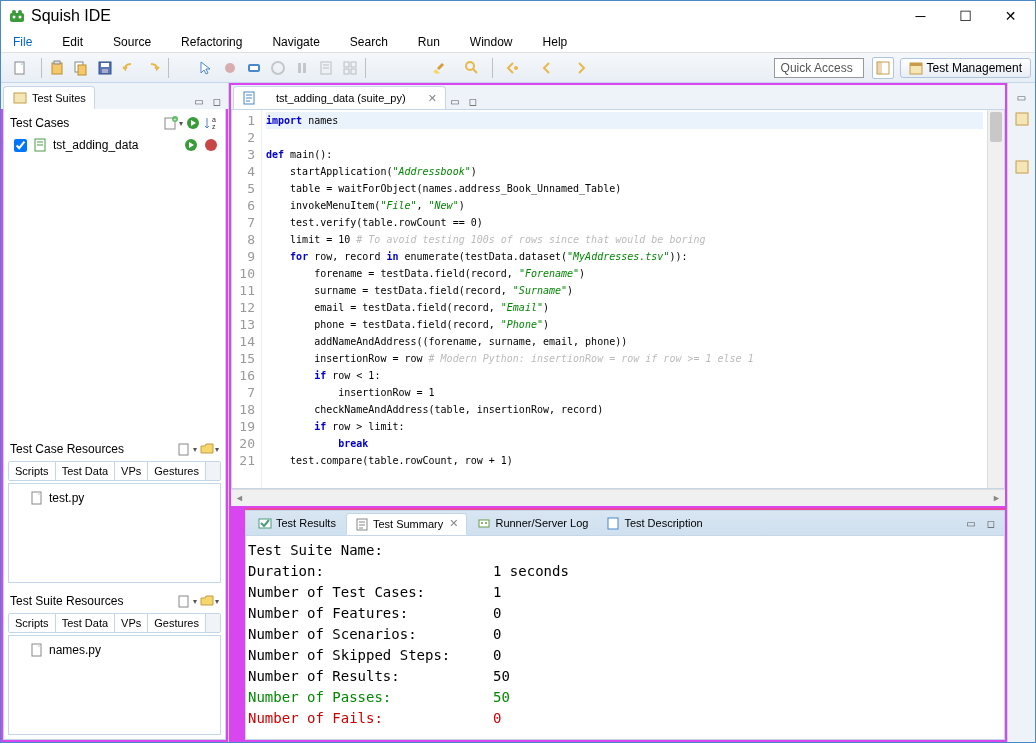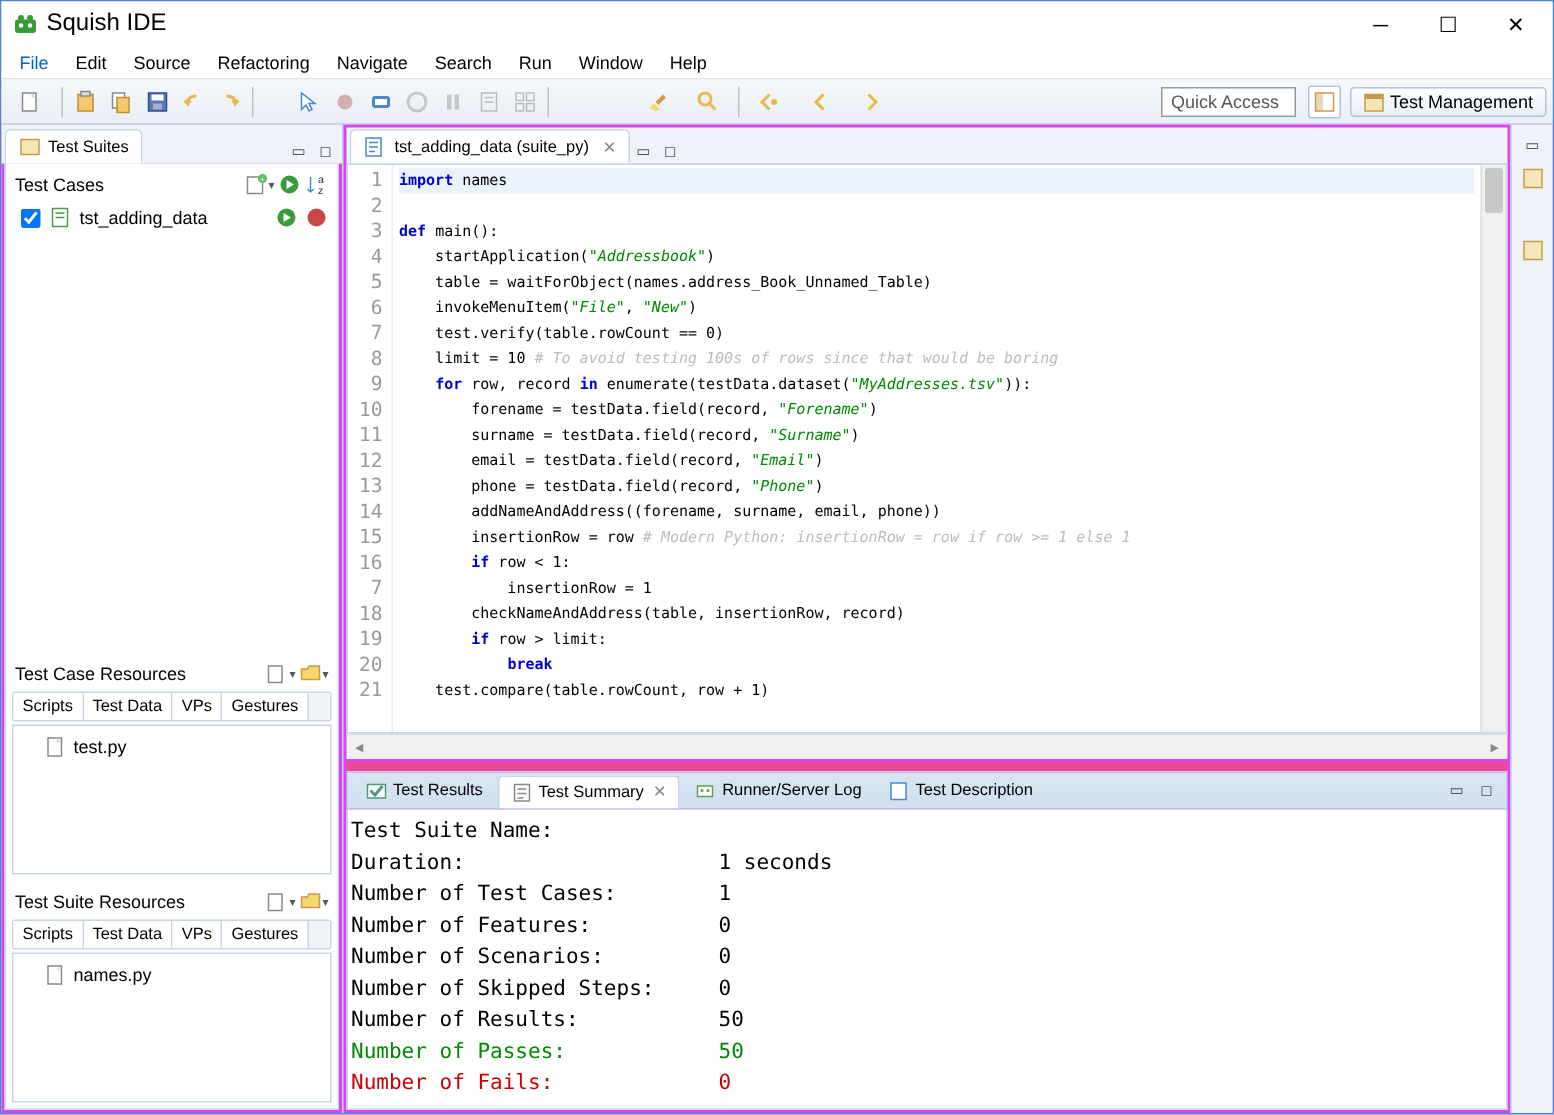--- a/index.html
+++ b/index.html
@@ -3,21 +3,21 @@
 <meta charset="utf-8">
 <style>
 * { box-sizing: border-box; margin: 0; padding: 0; }
 body { font-family: "Segoe UI", Tahoma, sans-serif; font-size: 12px; background: #fff; color: #000; overflow: hidden; }
 .window { width: 1036px; height: 743px; border: 1px solid #4a88c7; display: flex; flex-direction: column; background: #fff; }
 .titlebar { height: 30px; background: #fff; display: flex; align-items: center; padding: 0 2px; }
 .titlebar .icon { width: 16px; height: 16px; margin: 0 6px; }
 .titlebar .title { flex: 1; font-size: 16px; }
 .titlebar .btns { display: flex; }
 .titlebar .btns div { width: 45px; height: 28px; display: flex; align-items: center; justify-content: center; font-size: 14px; }
-.menubar { height: 22px; background: #fff; display: flex; align-items: center; padding: 0 4px; gap: 2px; border-bottom: 1px solid #e0e0e0; }
+.menubar { height: 22px; background: #fff; display: flex; align-items: center; padding: 0 4px; gap: 14px; border-bottom: 1px solid #e0e0e0; }
 .menubar .item { padding: 2px 8px; cursor: default; }
 .menubar .item.hl { color: #0066cc; }
 .toolbar { height: 30px; background: linear-gradient(#f5f8fb,#e8eef5); display: flex; align-items: center; padding: 0 4px; gap: 2px; border-bottom: 1px solid #c5d6e8; }
 .tb-btn { width: 22px; height: 22px; display: flex; align-items: center; justify-content: center; border-radius: 2px; }
 .tb-btn.dd { width: 32px; }
 .tb-sep { width: 1px; height: 20px; background: #c0c0c0; margin: 0 2px; }
 .tb-spacer { flex: 1; }
 .quick-access { border: 1px solid #999; background: #fff; padding: 2px 6px; font-size: 12px; color: #555; width: 90px; }
 .persp-btn { border: 1px solid #b0c4de; background: linear-gradient(#fff,#e8eef5); padding: 2px 8px; display: flex; align-items: center; gap: 4px; margin-left: 4px; border-radius: 3px; }
 .main-area { flex: 1; display: flex; min-height: 0; background: #d946ef; }
@@ -39,36 +39,36 @@
 .tc-item { display: flex; align-items: center; gap: 4px; padding: 2px 2px; }
 .tc-item input { margin: 0 2px 0 4px; }
 .tc-item .name { flex: 1; }
 .sub-tabs { display: flex; border: 1px solid #c5d6e8; border-radius: 2px; margin: 2px 4px; font-size: 11px; background:#f8fafc;}
 .sub-tabs .st { padding: 3px 6px; border-right: 1px solid #c5d6e8; background:#fff; }
 .sub-tabs .st:last-child { border-right:none; flex:1; background:#f0f4f8;}
 .file-box { flex:1; border:1px solid #c5d6e8; margin: 0 4px 4px 4px; padding: 4px; overflow:auto; background:#fff;}
 .file-item { display:flex; align-items:center; gap:4px; padding:2px 16px;}
 .editor-area { flex: 1; display:flex; flex-direction:column; min-height:0; margin:2px;}
 .ed-tab-row { display:flex; align-items:end; height:24px; background:#eef3f9; padding:0 2px;}
-.ed-tab { background:#fff; border:1px solid #c5d6e8; border-bottom:none; border-radius:4px 4px 0 0; padding:3px 8px; display:flex; align-items:center; gap:5px; font-size:11px;}
+.ed-tab { background:#fff; border:1px solid #c5d6e8; border-bottom:none; border-radius:4px 4px 0 0; padding:3px 8px; display:flex; align-items:center; gap:18px; font-size:11px;}
 .ed-tab .close { color:#888; font-size:11px; margin-left:4px;}
 .ed-body { flex:1; background:#fff; border:1px solid #c5d6e8; display:flex; min-height:0; position:relative;}
 .gutter { width:30px; background:#fff; color:#999; font-family:Consolas,monospace; font-size:13px; text-align:right; padding:2px 6px 2px 2px; border-right:1px solid #eee; line-height:17px; user-select:none;}
 .code { flex:1; font-family:Consolas,monospace; font-size:10px; padding:2px 4px; line-height:17px; white-space:pre; overflow:auto; background:#fff;}
 .code .kw { color:#0000cc; font-weight:bold;}
 .code .str { color:#008800; font-style:italic;}
 .code .cm { color:#bbb; font-style:italic;}
 .code .fn { color:#000;}
 .code .hl-line { background:#eaf2fb; display:block;}
 .ed-vscroll { width:17px; background:#f0f0f0; border-left:1px solid #ddd; position:relative;}
 .ed-vscroll .thumb{ position:absolute; left:2px; right:2px; top:2px; height:30px; background:#c8c8c8; border-radius:2px;}
 .ed-hscroll { height:17px; background:#f0f0f0; border-top:1px solid #ddd; display:flex; align-items:center;}
 .ed-hscroll .arrow{ width:17px; text-align:center; color:#888; font-size:9px;}
 .ed-hscroll .track{ flex:1;}
-.bottom-panel { height: 232px; display:flex; flex-direction:column; border-top:6px solid #ec4899; margin:0 2px 2px 2px;}
+.bottom-panel { height: 232px; display:flex; flex-direction:column; border-top:2px solid #ec4899; margin:0 2px 2px 16px;}
 .btab-row { display:flex; align-items:center; height:26px; background:linear-gradient(#d9e6f2,#cfe0ef); border:1px solid #c5d6e8; padding:0 4px; gap:2px;}
 .btab { padding:3px 8px; display:flex; align-items:center; gap:4px; font-size:11px; border-radius:3px 3px 0 0;}
 .btab.active { background:#fff; border:1px solid #c5d6e8; border-bottom-color:#fff; margin-bottom:-1px;}
 .btab .close{color:#888; font-size:11px; margin-left:2px;}
 .bbody { flex:1; background:#fff; border:1px solid #c5d6e8; border-top:none; font-family:Consolas,monospace; font-size:14px; padding:4px 2px; overflow:auto; line-height:21px;}
 .bbody .row { display:flex;}
 .bbody .k { width:245px; white-space:pre;}
 .bbody .pass { color:#008800;}
 .bbody .fail { color:#cc0000;}
 svg { display:block;}

